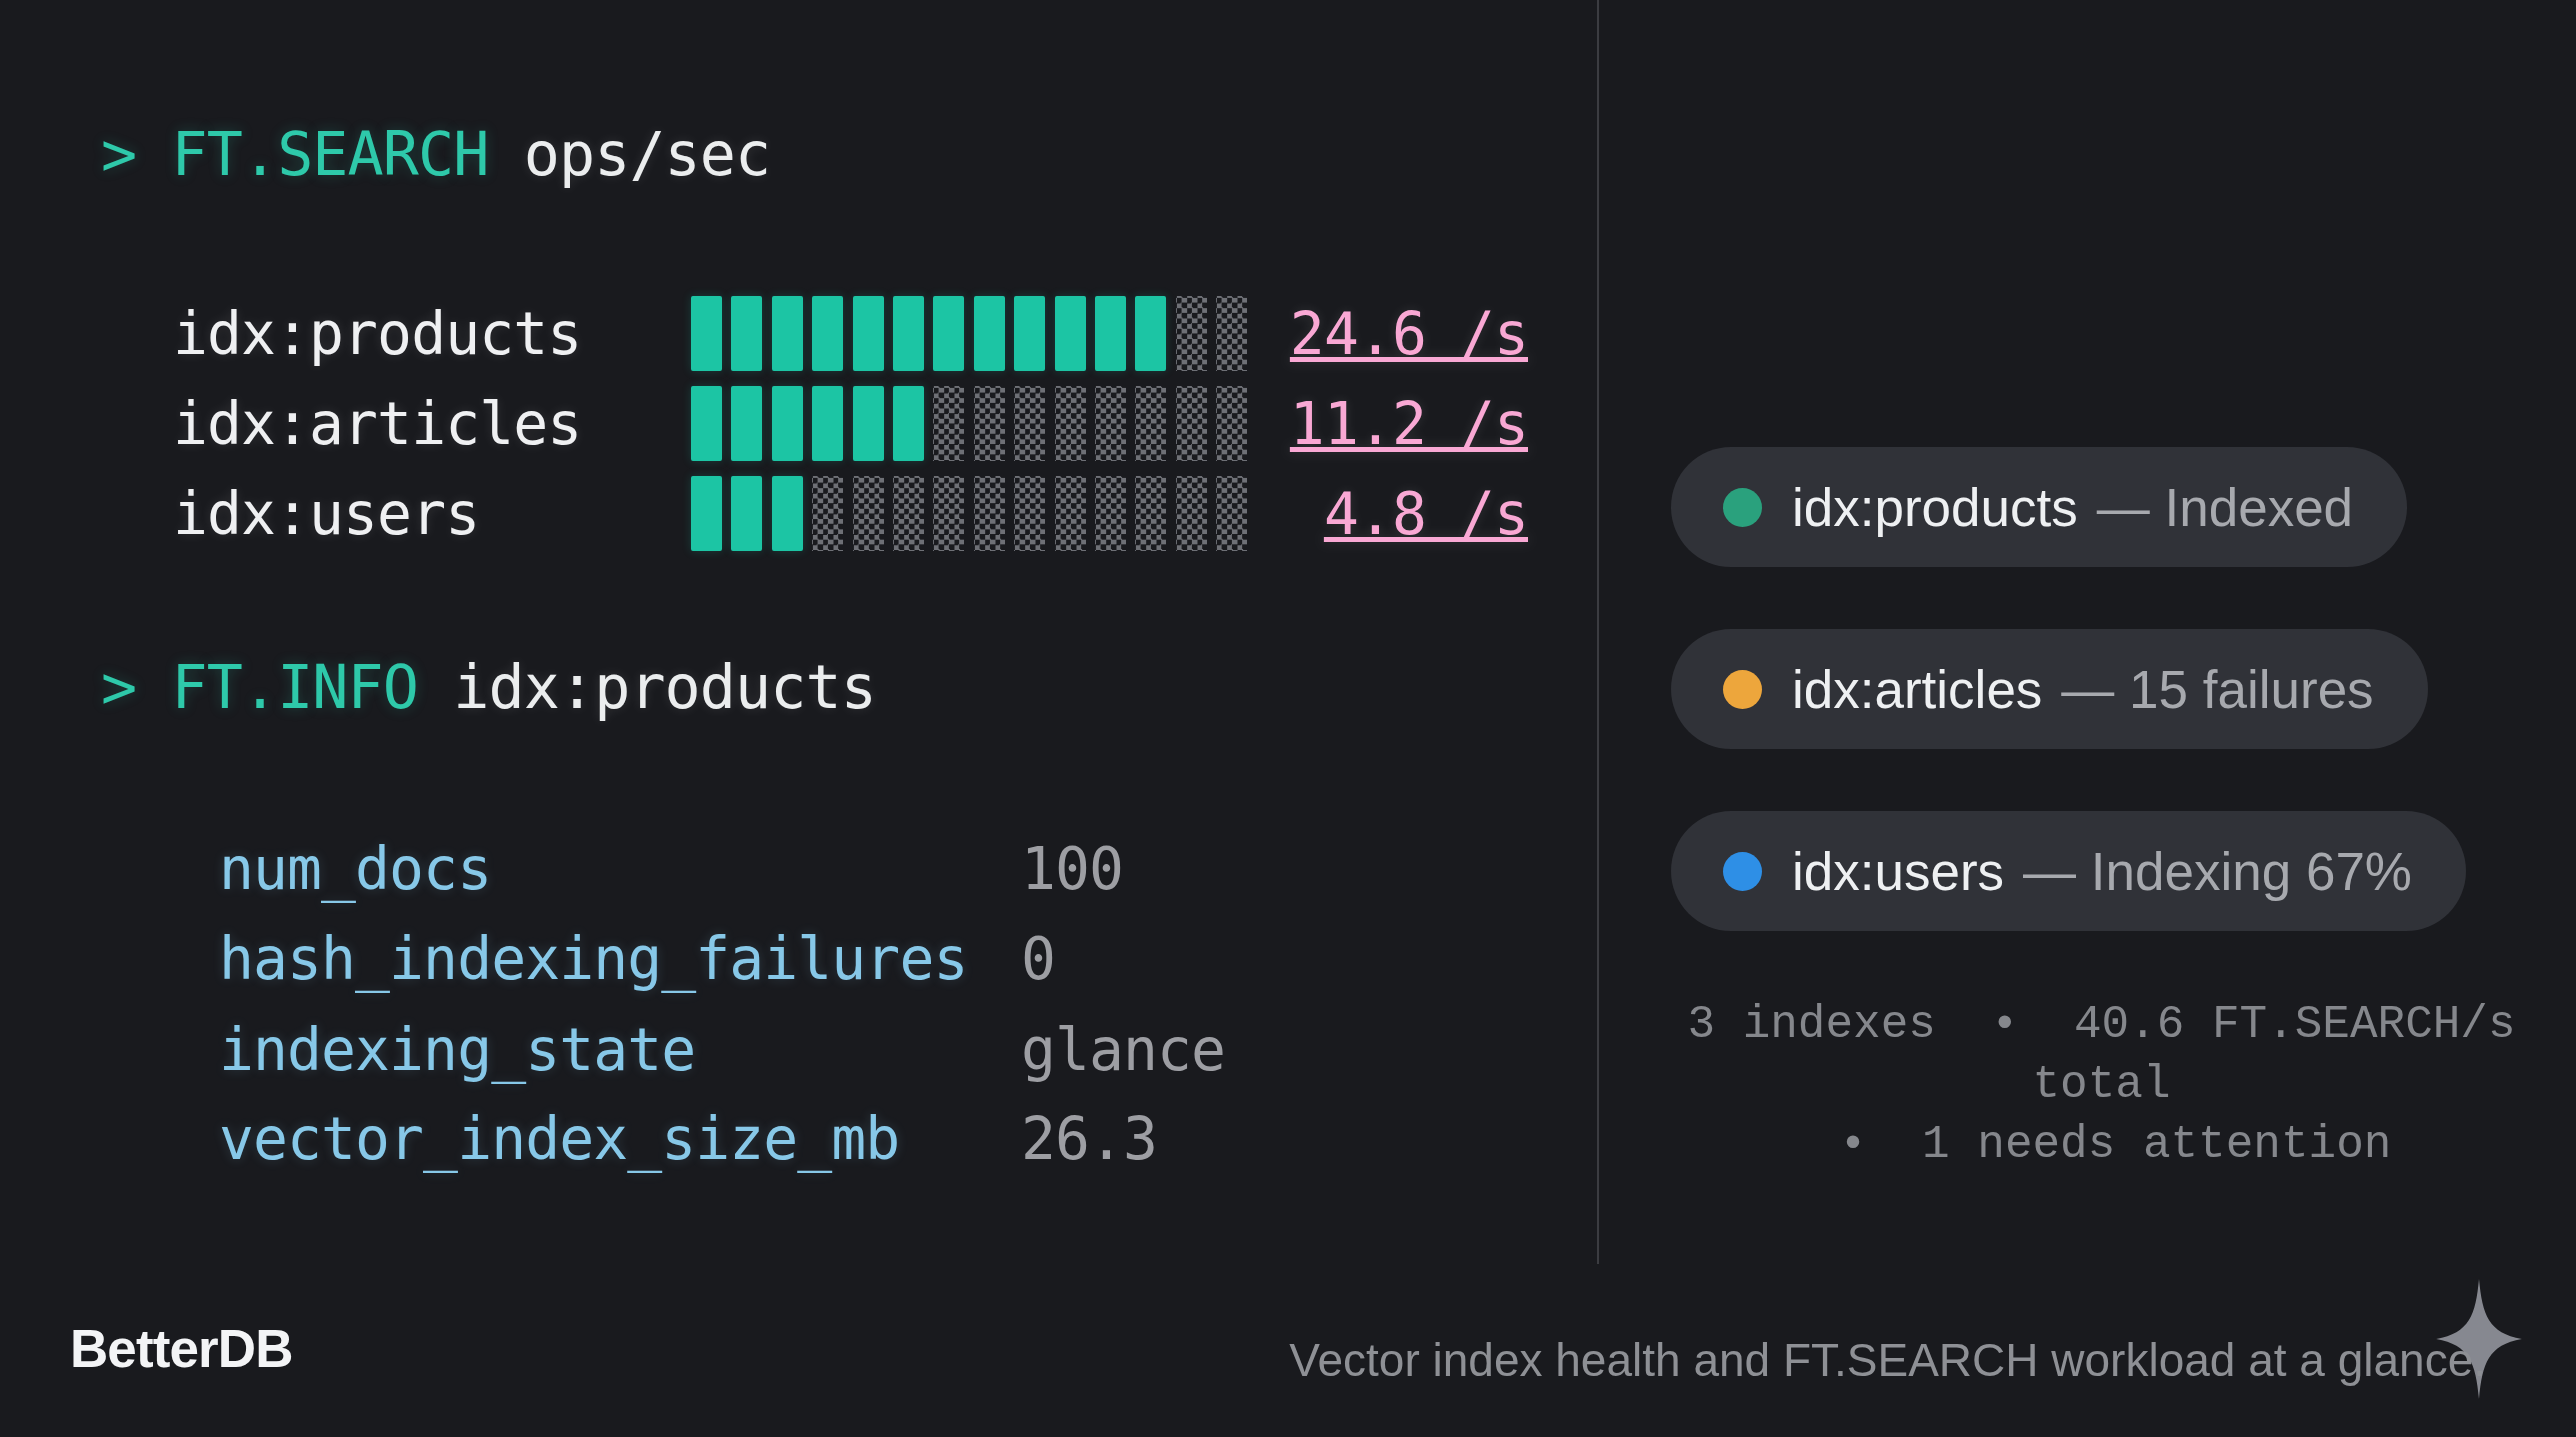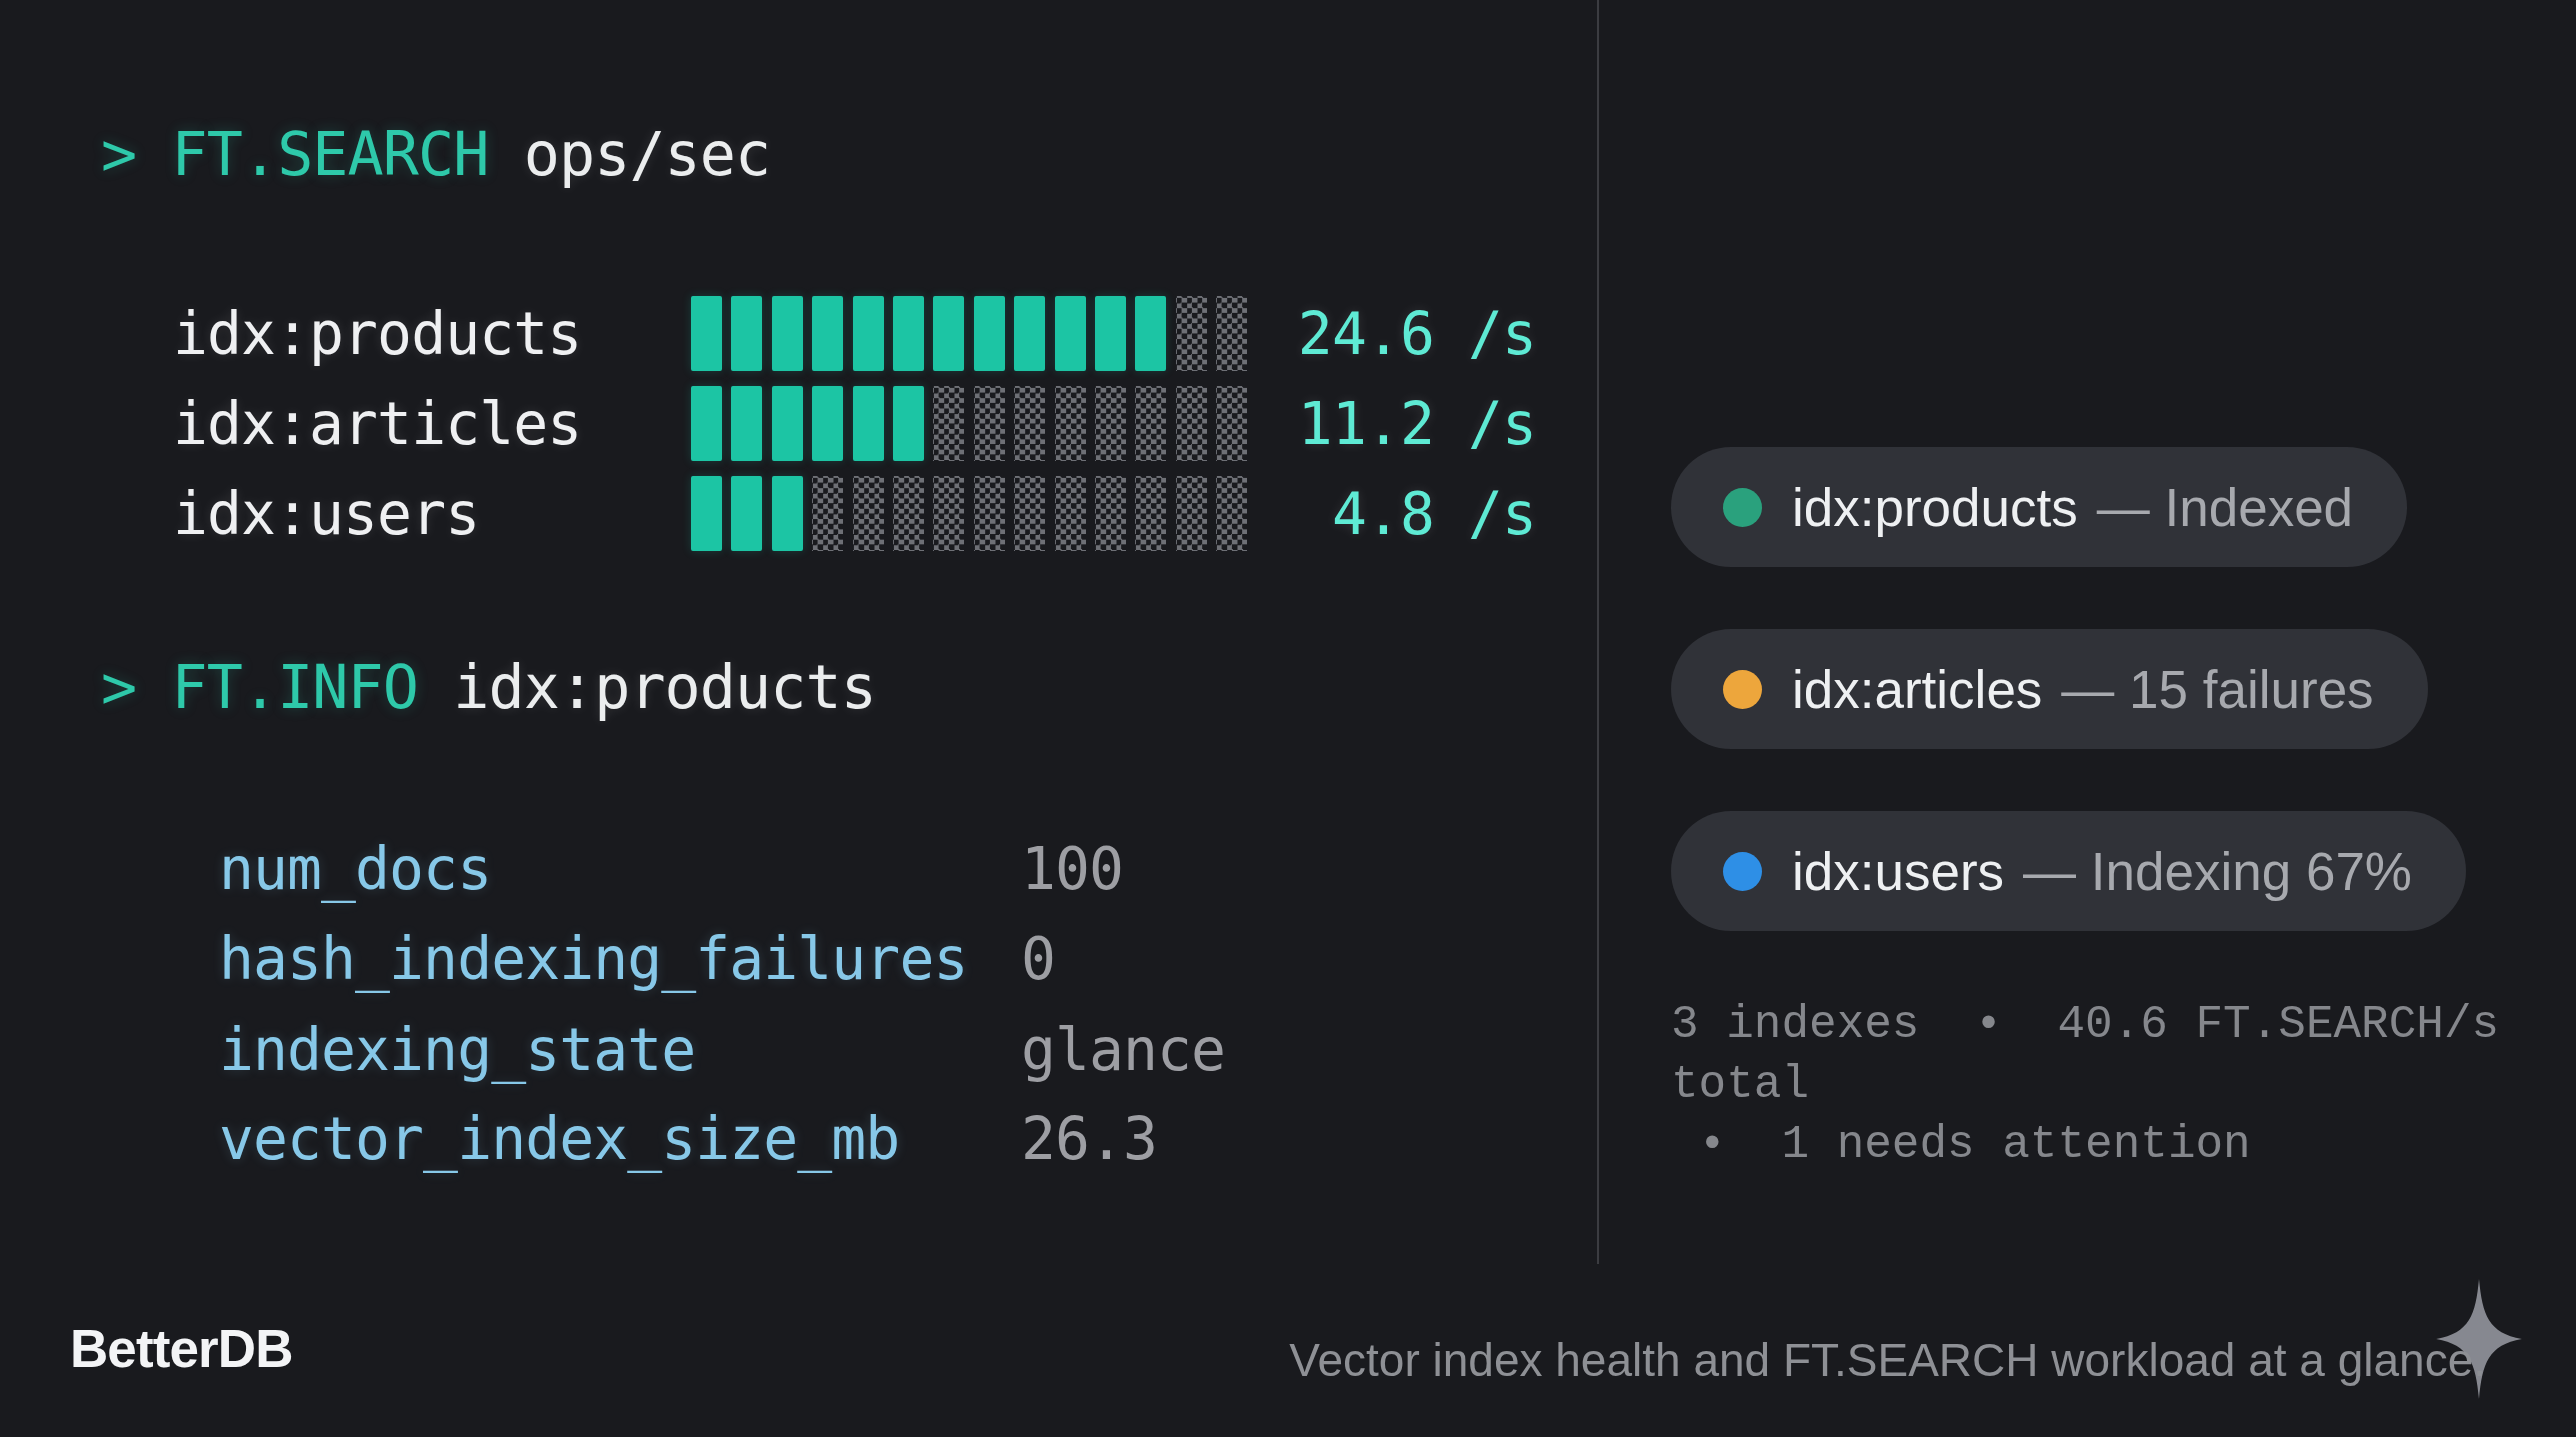--- a/index.html
+++ b/index.html
@@ -7,20 +7,21 @@
     padding: 0;
     background: #17181b;
   }
   #canvas {
     position: relative;
     width: 2576px;
     height: 1438px;
     background: #191a1e;
     overflow: hidden;
     font-family: "Liberation Sans", sans-serif;
+    text-align: center;
   }
 
   
   .mono {
     font-family: "DejaVu Sans Mono", "Liberation Mono", monospace;
   }
   .cmd-line {
     position: absolute;
     left: 101px;
     font-size: 60px;
@@ -75,28 +76,29 @@
     box-shadow: 0 0 9.4px rgba(28,197,164,0.22);
   }
   .bar-block.empty {
     background-image: conic-gradient(#6e7076 25%, transparent 25% 50%, #6e7076 50% 75%, transparent 75%);
     background-size: 10.3px 10.3px;
     background-position: 0.9px 1.9px;
     border-radius: 0;
   }
   .bar-value {
     position: absolute;
-    right: 0;
+    right: 8px;
     top: 50%;
     transform: translateY(-50%);
     font-size: 58px;
     letter-spacing: -0.9px;
-    color: #5eead4;
+    color: #f9a8d4;
     text-shadow: 0 0 11.2px rgba(255,255,255,0.12);
     white-space: pre;
+    text-decoration: underline;
   }
 
   
   .kv-row {
     position: absolute;
     left: 0;
     width: 1591px;
     height: 67px;
   }
   .kv-key {

